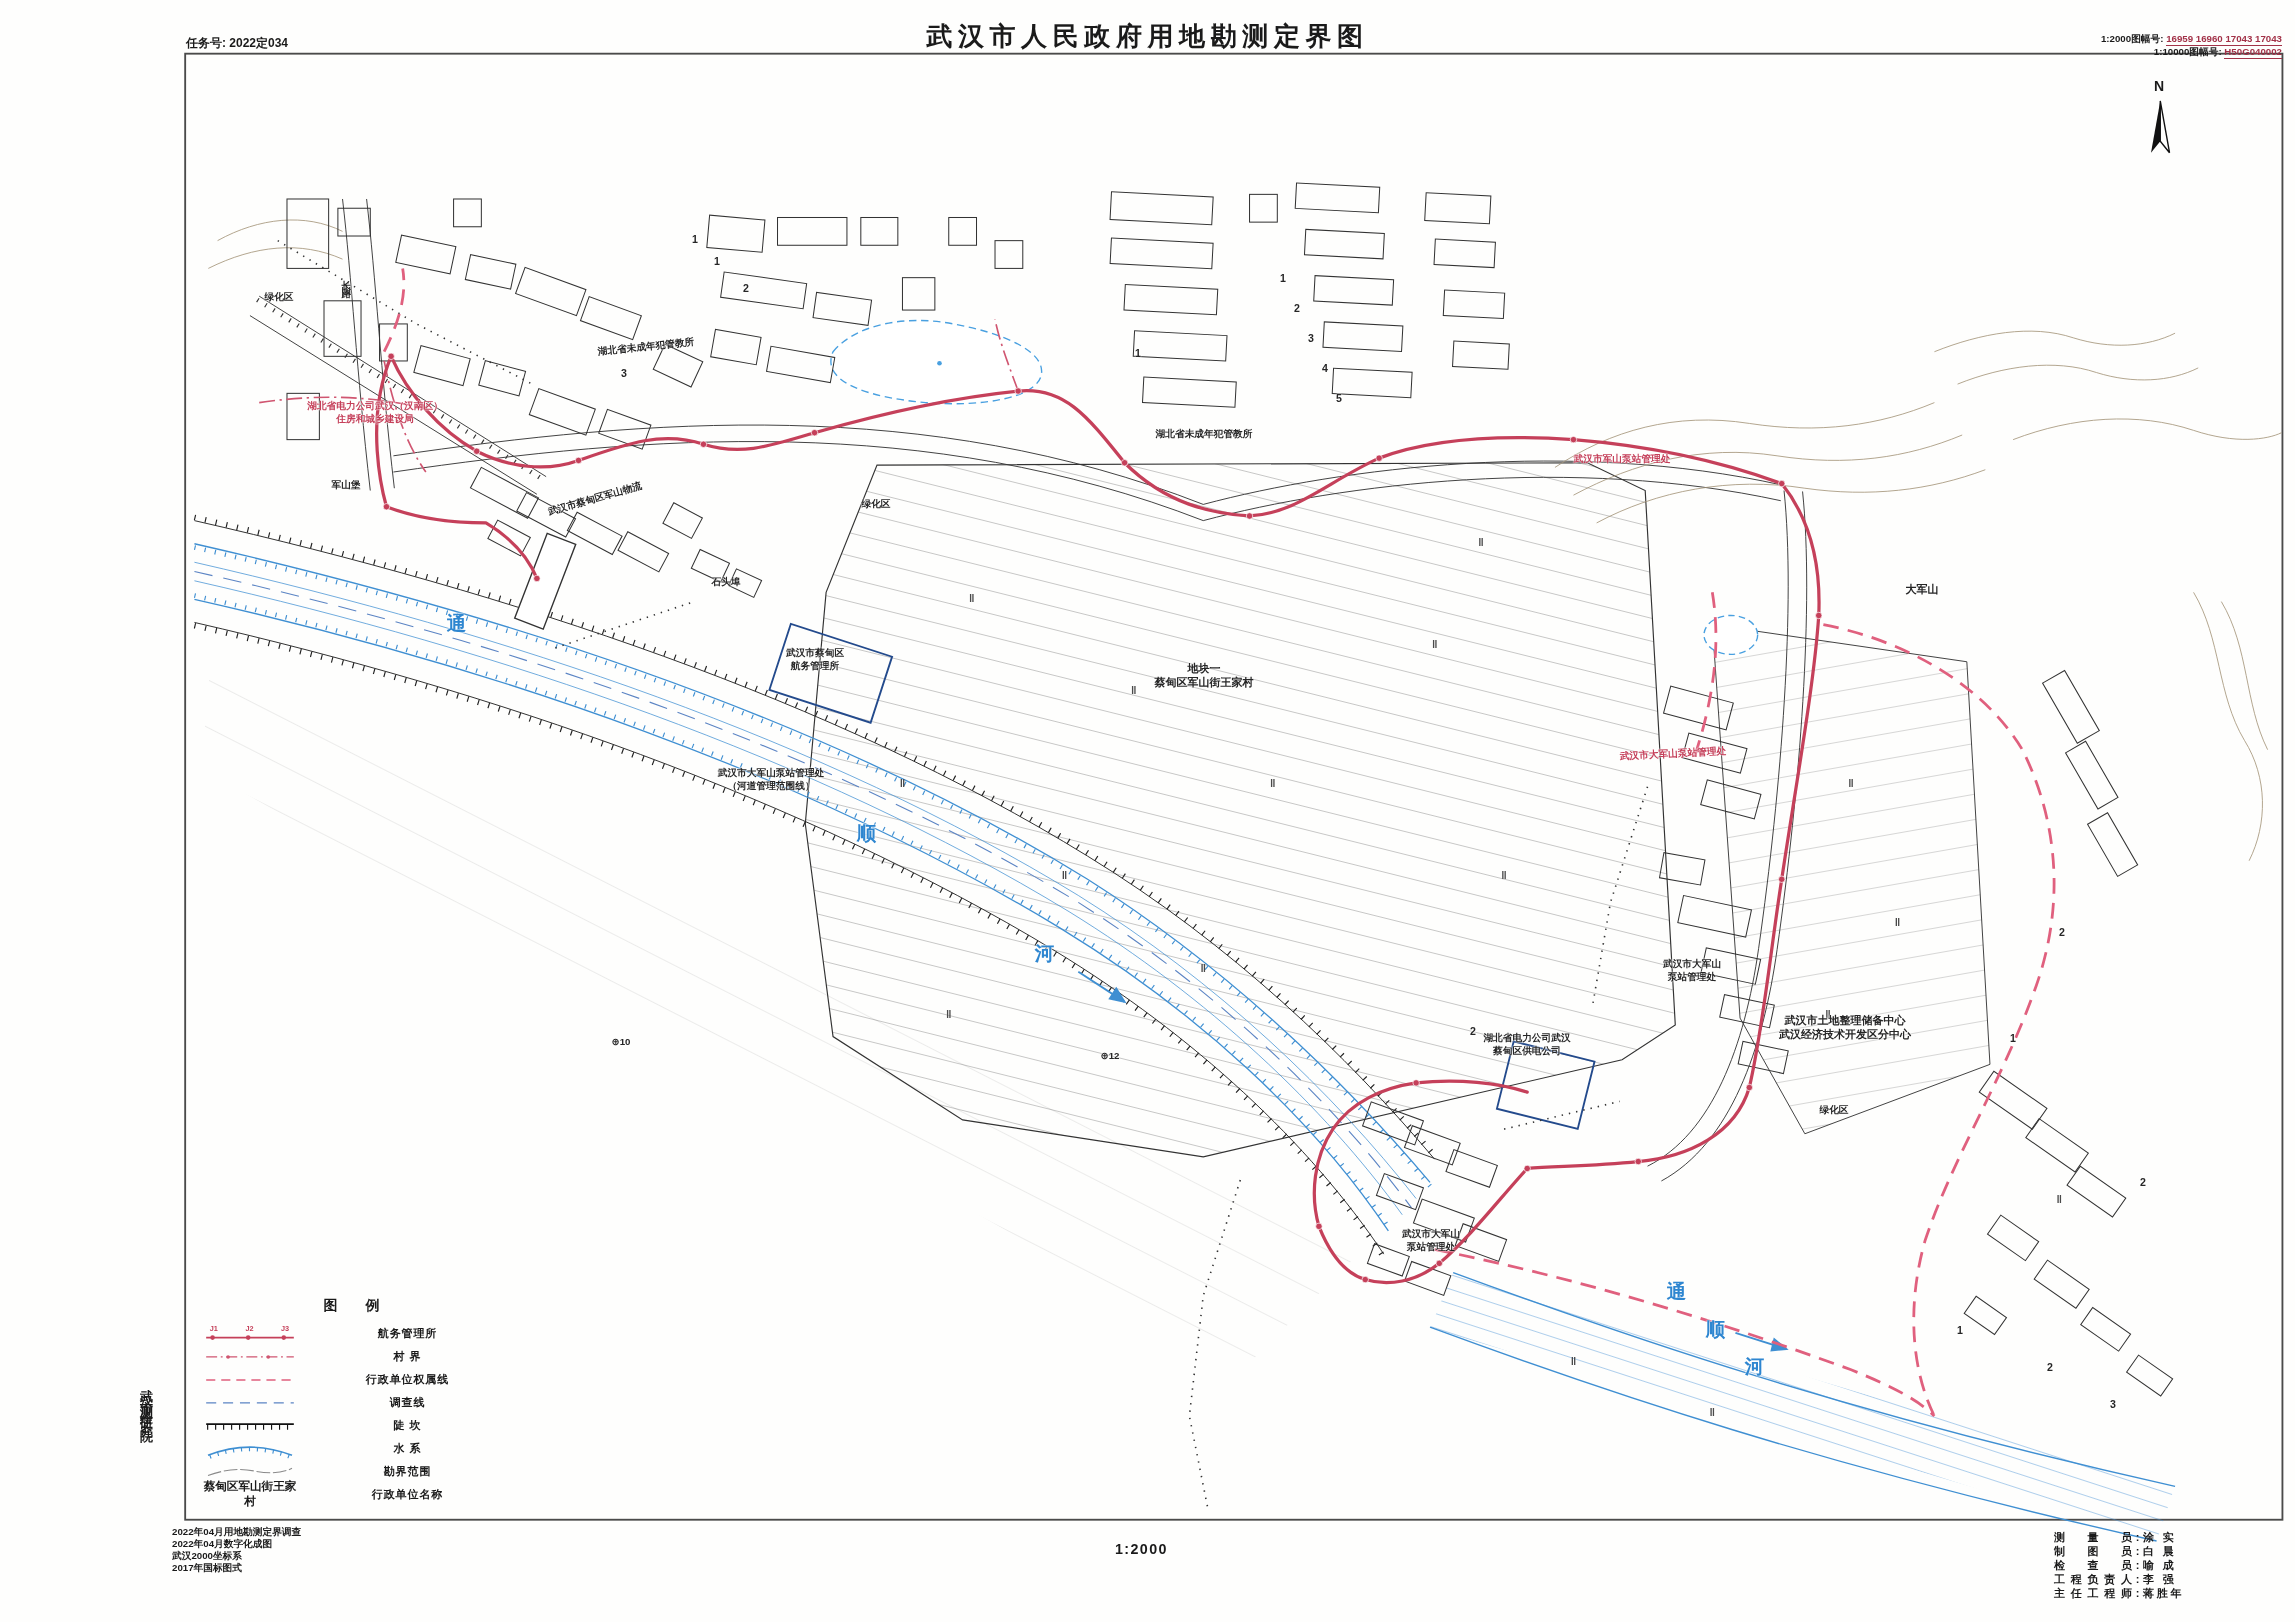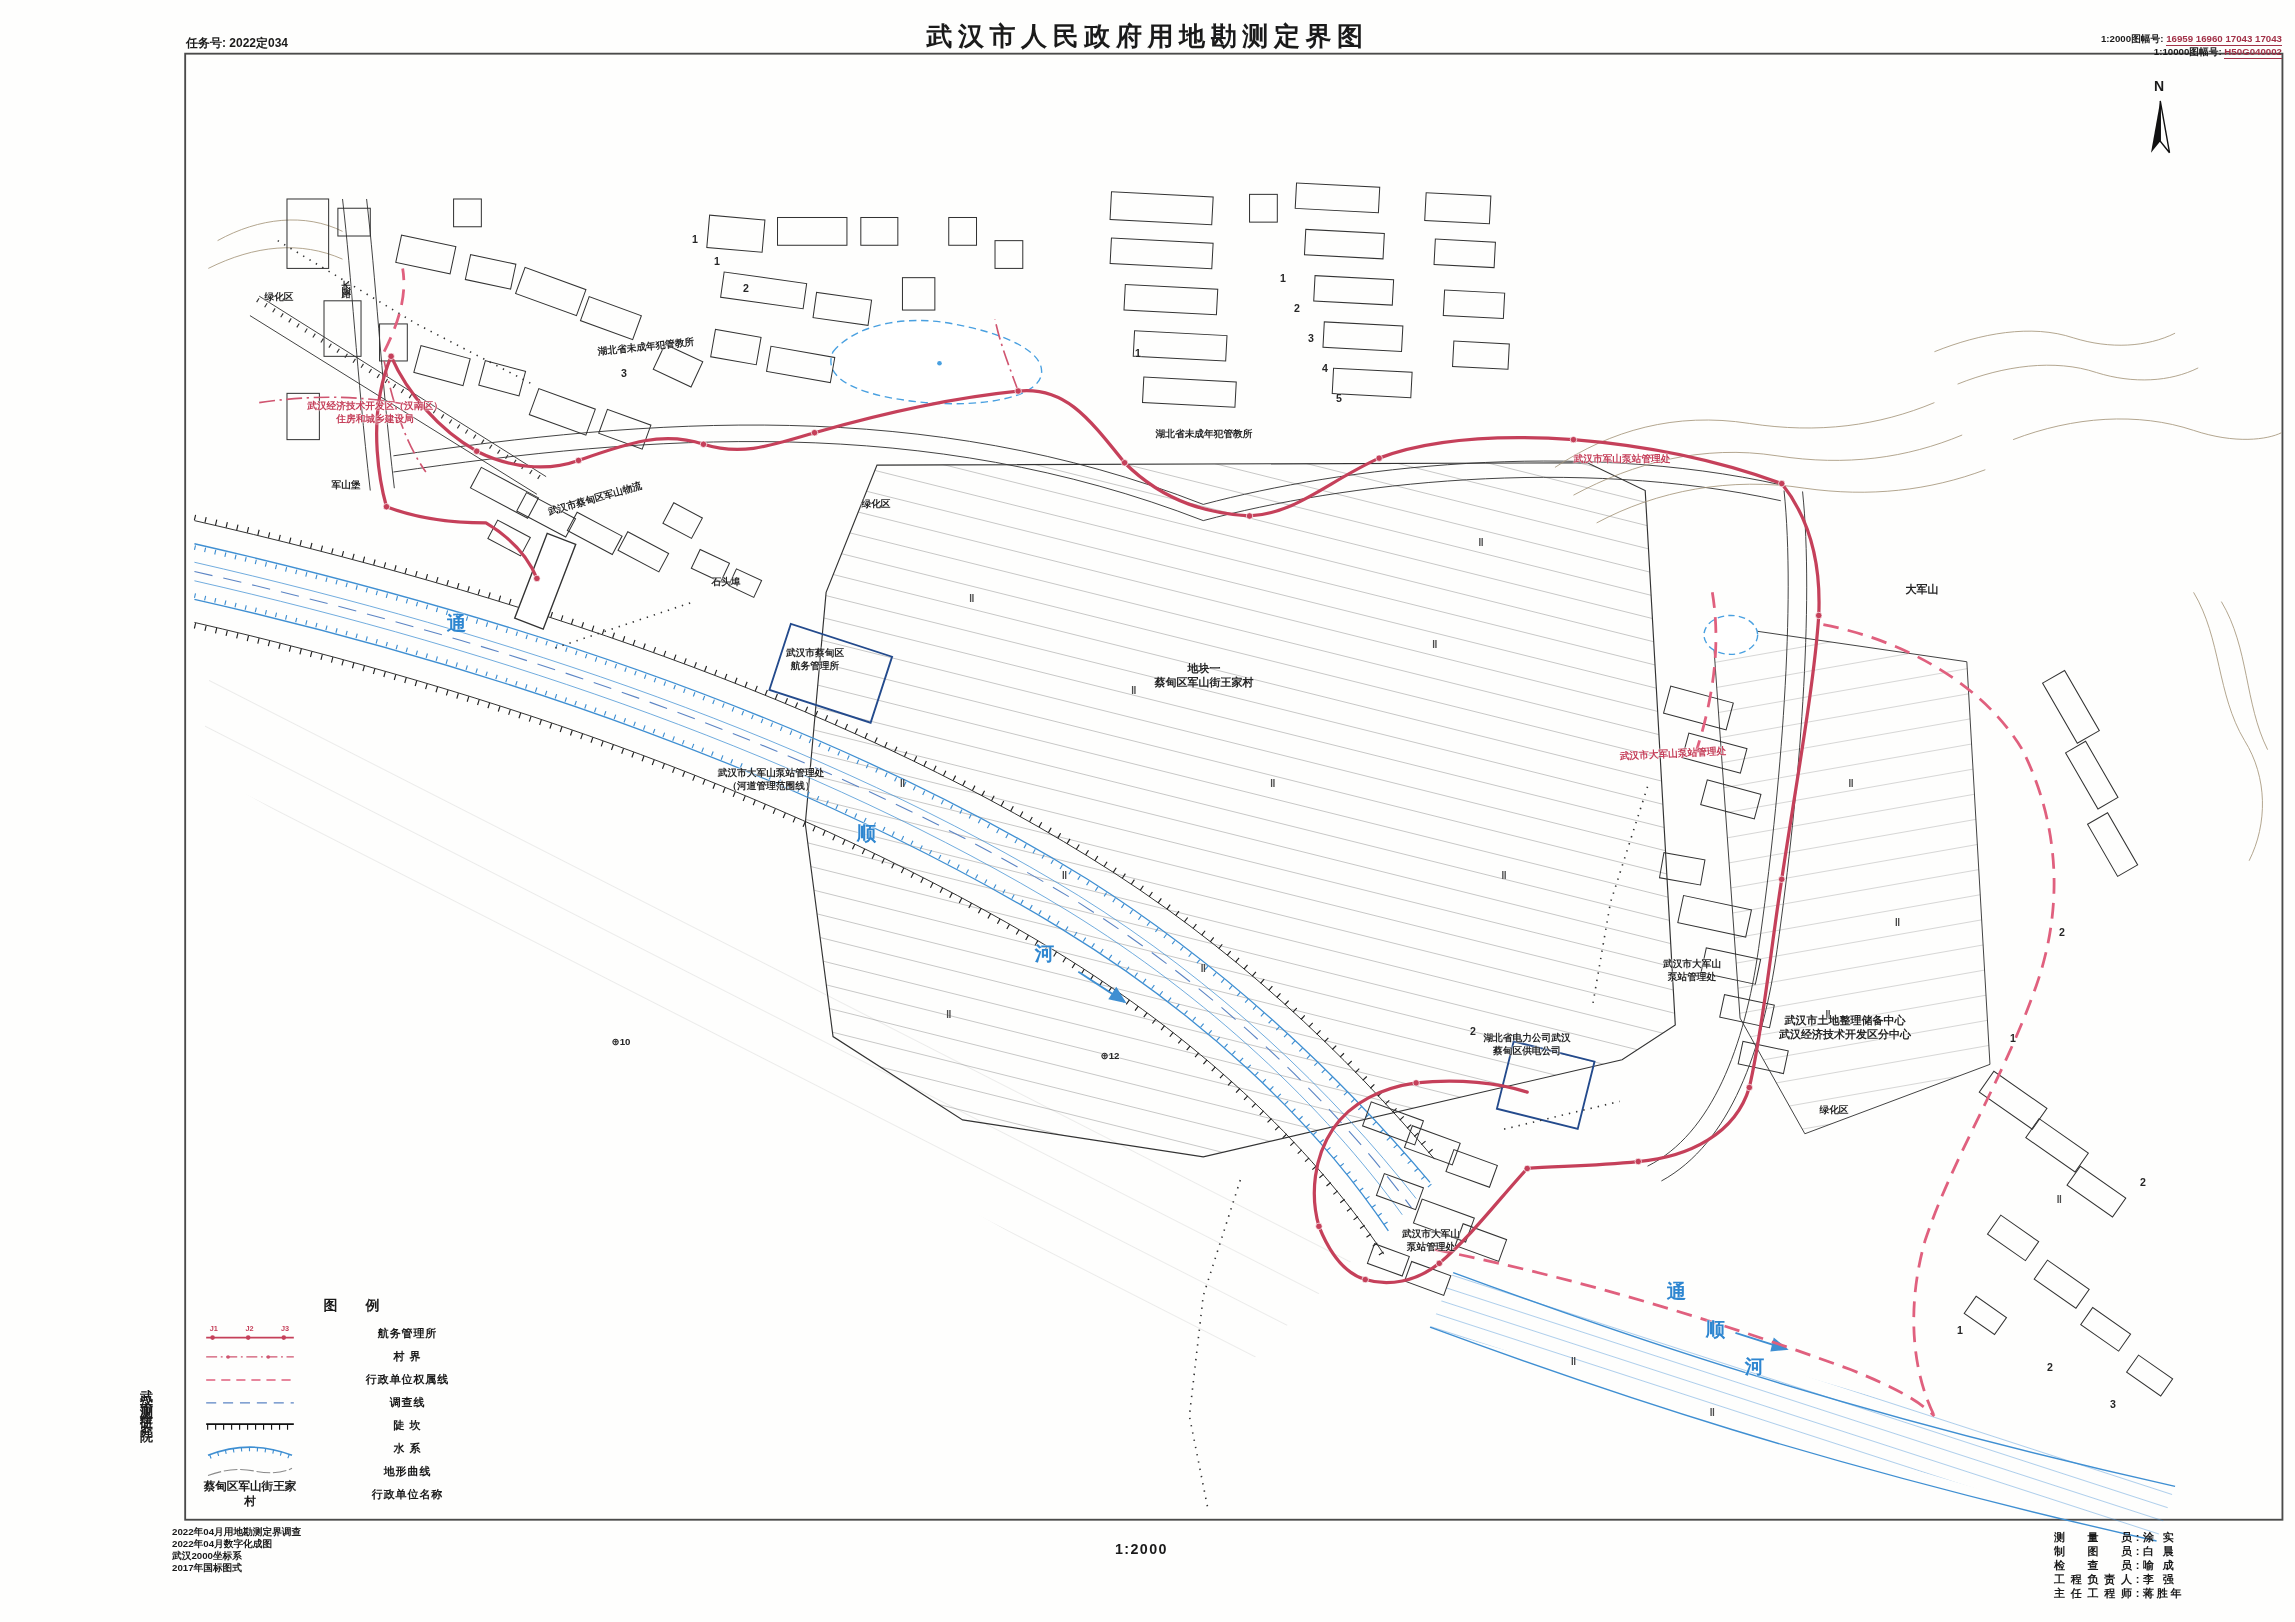--- a/index.html
+++ b/index.html
@@ -293,21 +293,21 @@
       <path d="M4668,218 L4648,330 L4668,305 Z" fill="#111"></path>
       <path d="M4668,218 L4688,330 L4668,305 Z" fill="none" stroke="#111" stroke-width="3"></path>
     </g>
   </svg>
 
   <div class="north" style="left:2154px;top:78px;font-size:14px;font-weight:700;z-index:5;">N</div>
 
   <div class="labels" id="labels">
       <span class="lbl vert sm" style="left: 346px; top: 278px;">长山路</span>
       <span class="lbl sm" style="left: 279px; top: 297px;">绿化区</span>
-      <span class="lbl red sm" style="left: 375px; top: 413px;">武汉经济技术开发区（汉南区）
+      <span class="lbl red sm" style="left: 375px; top: 413px;">湖北省电力公司武汉（汉南区）
 住房和城乡建设局</span>
       <span class="lbl sm" style="left: 324px; top: 485px; padding-left: 44px;">军山堡</span>
       <span class="lbl sm" style="left: 646px; top: 347px; transform: translate(-50%, -50%) rotate(-6deg);">湖北省未成年犯管教所</span>
       <span class="lbl sm" style="left: 1204px; top: 434px;">湖北省未成年犯管教所</span>
       <span class="lbl sm" style="left: 595px; top: 499px; transform: translate(-50%, -50%) rotate(-16deg);">武汉市蔡甸区军山物流</span>
       <span class="lbl sm" style="left: 815px; top: 660px;">武汉市蔡甸区
 航务管理所</span>
       <span class="lbl sm" style="left: 726px; top: 582px;">石头埠</span>
       <span class="lbl sm" style="left: 876px; top: 504px;">绿化区</span>
       <span class="lbl" style="left: 1204px; top: 675px;">地块一
@@ -405,21 +405,21 @@
         <path d="M8,38 Q100,2 192,38" fill="none" stroke="#3f8fd2" stroke-width="3.5"></path>
         <path d="M12,41 Q100,8 188,41" fill="none" stroke="#3f8fd2" stroke-width="9" stroke-dasharray="2.5,15"></path>
       </svg>
       <span class="lg-label">水 系</span>
     </div>
 
     <div class="lg-row">
       <svg class="lg-sample" viewBox="0 0 200 46">
         <path d="M8,32 Q60,12 110,22 T192,16" fill="none" stroke="#8a8a8a" stroke-width="2.4" stroke-dasharray="30,6"></path>
       </svg>
-      <span class="lg-label">地形曲线</span>
+      <span class="lg-label">勘界范围</span>
     </div>
 
     <div class="lg-row">
       <span class="lg-sample-name">蔡甸区军山街王家村</span>
       <span class="lg-label">行政单位名称</span>
     </div>
   </div>
 
   <div class="notes">
     <div>2022年04月用地勘测定界调查</div>

